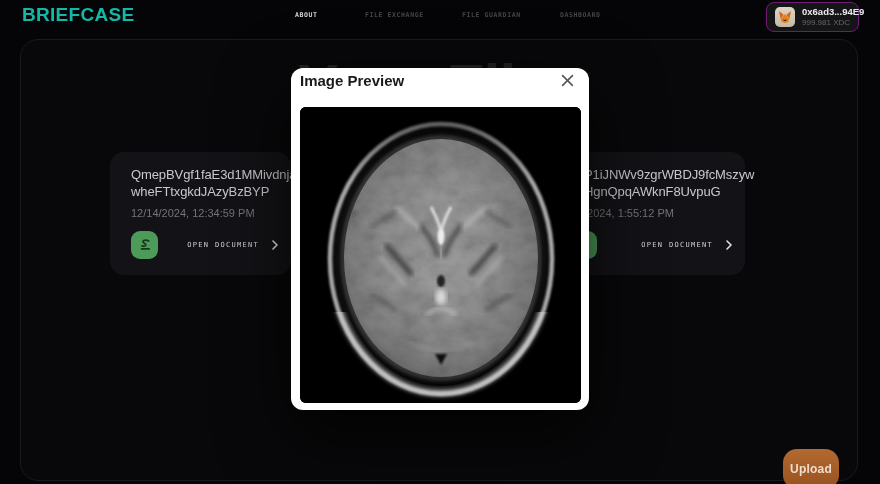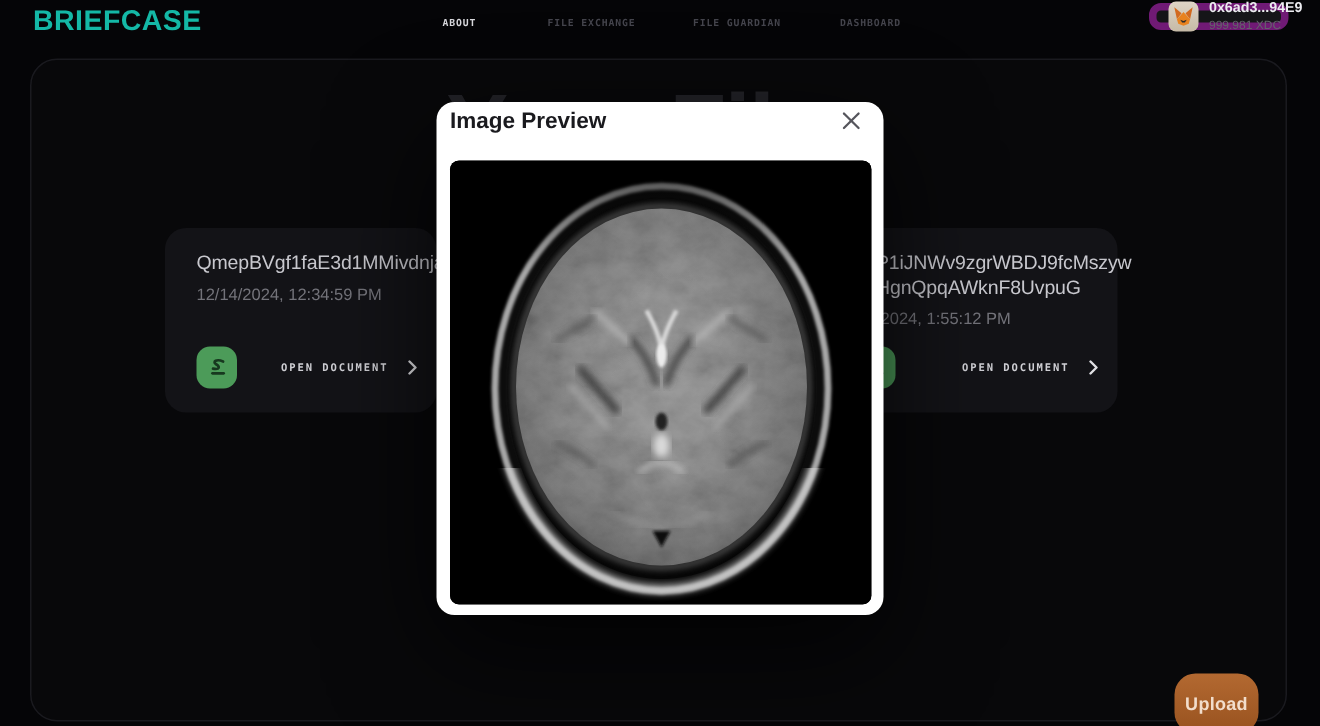--- a/index.html
+++ b/index.html
@@ -9,22 +9,22 @@
     font-family:"Liberation Sans", sans-serif;
     -webkit-font-smoothing:antialiased;
   }
   
   .logo{position:absolute;left:22px;top:4px;font-size:19px;font-weight:800;
         color:#14b8a6;letter-spacing:.3px;}
   .nav-item{position:absolute;top:11px;font-family:"DejaVu Sans Mono",monospace;
         font-size:6.5px;font-weight:700;letter-spacing:.6px;color:#45454d;cursor:pointer;}
   .nav-item.active{color:#d8d8dc;}
   .nav-about{left:295px;} .nav-exchange{left:365px;} .nav-guardian{left:462px;} .nav-dashboard{left:560px;}
-  .wallet{position:absolute;left:766px;top:2px;width:93px;height:18px;box-sizing:border-box;
-        background:#151518;border:5px solid #701a75;border-radius:8px;
+  .wallet{position:absolute;left:766px;top:2px;width:93px;height:30px;box-sizing:border-box;
+        background:#151518;border:1px solid #701a75;border-radius:8px;
         display:flex;align-items:center;gap:7px;padding:0 8px;cursor:pointer;}
   .wallet-icon{width:20px;height:20px;border-radius:5px;flex:0 0 auto;
         background:linear-gradient(180deg,#ded4c6,#c6baa6);
         display:flex;align-items:center;justify-content:center;}
   .wallet-col{display:flex;flex-direction:column;line-height:1;}
   .wallet-address{font-size:9.5px;font-weight:700;color:#ececf0;margin-bottom:3px;}
   .wallet-balance{font-size:8px;color:#63636b;}
   
   .panel{position:absolute;left:20px;top:39px;width:838px;height:442px;box-sizing:border-box;
         border:1px solid #1a1a1f;border-radius:18px;background:#08080a;}
@@ -36,21 +36,21 @@
   .card-right{left:563px;width:182px;}
   .card-body{padding:15px 6px 0 21px;}
   .hash-line{font-size:13px;line-height:16.5px;letter-spacing:-.1px;color:#c8c8ce;font-weight:500;white-space:nowrap;}
   .timestamp{margin-top:7px;font-size:11px;color:#73737a;}
   .card-footer{position:absolute;left:21px;right:11px;bottom:16px;height:28px;
         display:flex;align-items:center;justify-content:space-between;}
   .doc-btn{width:27px;height:28px;border:none;border-radius:9px;background:#4c9b59;
         display:flex;align-items:center;justify-content:center;cursor:pointer;padding:0;}
   .doc-btn.shift-left{margin-left:-14px;}
   .open-doc{display:flex;align-items:center;gap:11px;cursor:pointer;background:none;border:none;padding:0;}
-  .open-doc-label{font-family:"DejaVu Sans Mono",monospace;font-size:7px;font-weight:700;
+  .open-doc-label{font-family:"DejaVu Sans Mono",monospace;font-size:7px;font-weight:400;
         letter-spacing:1.3px;color:#cfcfd4;}
   
   .modal{position:absolute;left:291px;top:68px;width:298px;height:342px;background:#ffffff;
         border-radius:12px;box-shadow:0 24px 70px rgba(0,0,0,.75);z-index:10;}
   .modal-header{height:39px;display:flex;align-items:flex-start;justify-content:space-between;
         padding:4px 13px 0 9px;}
   .modal-title{font-size:15px;font-weight:700;color:#1a1a1e;}
   .modal-close{border:none;background:none;cursor:pointer;padding:2px;line-height:0;}
   .modal-image{position:absolute;left:9px;top:39px;width:281px;height:296px;background:#000;
         border-radius:6px;overflow:hidden;}
@@ -85,20 +85,21 @@
   </span>
 </div>
 
 <div class="panel"></div>
 
 <div class="big-heading">Your Files</div>
 
 <div class="card card-left">
   <div class="card-body">
     <div class="hash-line">QmepBVgf1faE3d1MMivdnjanhhu</div>
+    <div class="hash-line">wheFTtxgkdJAzyBzBYP</div>
     <div class="timestamp">12/14/2024, 12:34:59 PM</div>
   </div>
   <div class="card-footer">
     <button class="doc-btn">
       <span>
         <svg width="18" height="18" viewBox="0 0 24 24" fill="none">
           <path d="M17,8 C11,5.4 7.6,8.2 10.4,10.2 C14.4,12.6 14.2,15.6 8,14.4" stroke="#17381f" stroke-width="2.4" stroke-linecap="round"></path>
           <line x1="7.5" y1="18.5" x2="17.5" y2="18.5" stroke="#17381f" stroke-width="2.4" stroke-linecap="round"></line>
         </svg>
       </span>

